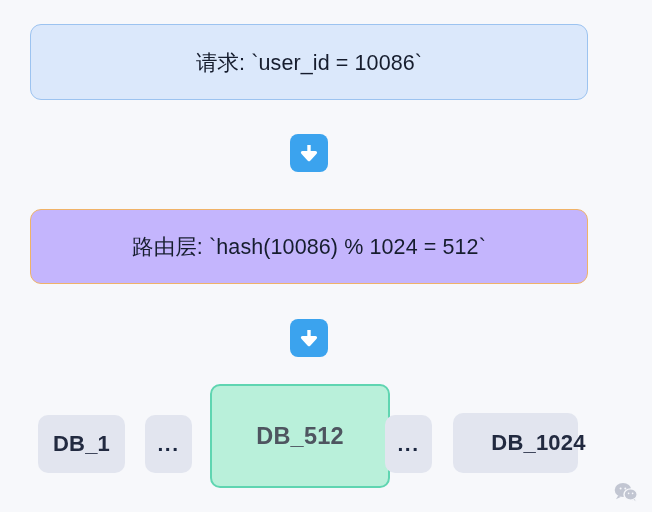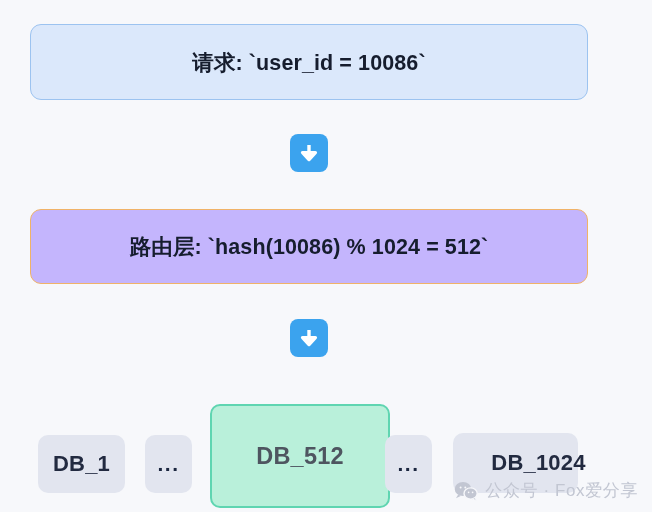--- a/index.html
+++ b/index.html
@@ -23,21 +23,21 @@
   
   .stage-box {
     position: absolute;
     left: 30px;
     width: 558px;
     box-sizing: border-box;
     border-radius: 11px;
     display: flex;
     align-items: center;
     justify-content: center;
-    font-weight: bold;
+    font-weight: normal;
     letter-spacing: 0.1px;
   }
 
   .stage-request {
     top: 24px;
     height: 76px;
     background: #dbe8fb;
     border: 1.6px solid #9cc3f0;
     color: #161d2e;
     font-size: 21.5px;
@@ -82,21 +82,20 @@
     box-sizing: border-box;
     border-radius: 10px;
     background: #e2e5ef;
     color: #222a40;
     display: flex;
     align-items: center;
     justify-content: center;
     font-weight: bold;
     font-size: 22px;
     letter-spacing: 0.2px;
-    margin-top: 20px;
   }
 
   .shard.ellipsis {
     font-size: 21px;
     color: #1c2740;
     letter-spacing: 1.5px;
   }
 
   .shard-db1     { left: 38px;  top: 31px; width: 87px;  height: 58px; }
   .shard-dots-a  { left: 145px; top: 31px; width: 47px;  height: 58px; }
@@ -175,16 +174,15 @@
         <ellipse cx="9" cy="8" rx="8.3" ry="7" fill="#c2c6d2"></ellipse>
         <path d="M4.3 13.2 L2.0 17.2 L6.6 15.1 Z" fill="#c2c6d2"></path>
         <ellipse cx="16.6" cy="12.5" rx="6.6" ry="5.6" fill="#c2c6d2" stroke="#f7f8fb" stroke-width="1.4"></ellipse>
         <path d="M20.4 16.4 L22.6 19.6 L18.6 18.2 Z" fill="#c2c6d2" stroke="#f7f8fb" stroke-width="1.0"></path>
         <circle cx="6.6" cy="6.5" r="1.0" fill="#f7f8fb"></circle>
         <circle cx="11.3" cy="6.5" r="1.0" fill="#f7f8fb"></circle>
         <circle cx="14.6" cy="11.3" r="0.85" fill="#f7f8fb"></circle>
         <circle cx="18.6" cy="11.3" r="0.85" fill="#f7f8fb"></circle>
       </svg>
     </span>
-    <span class="wm-text">公众号 · Fox爱分享</span>
   </div>
 
 </div>
 
 </body></html>

